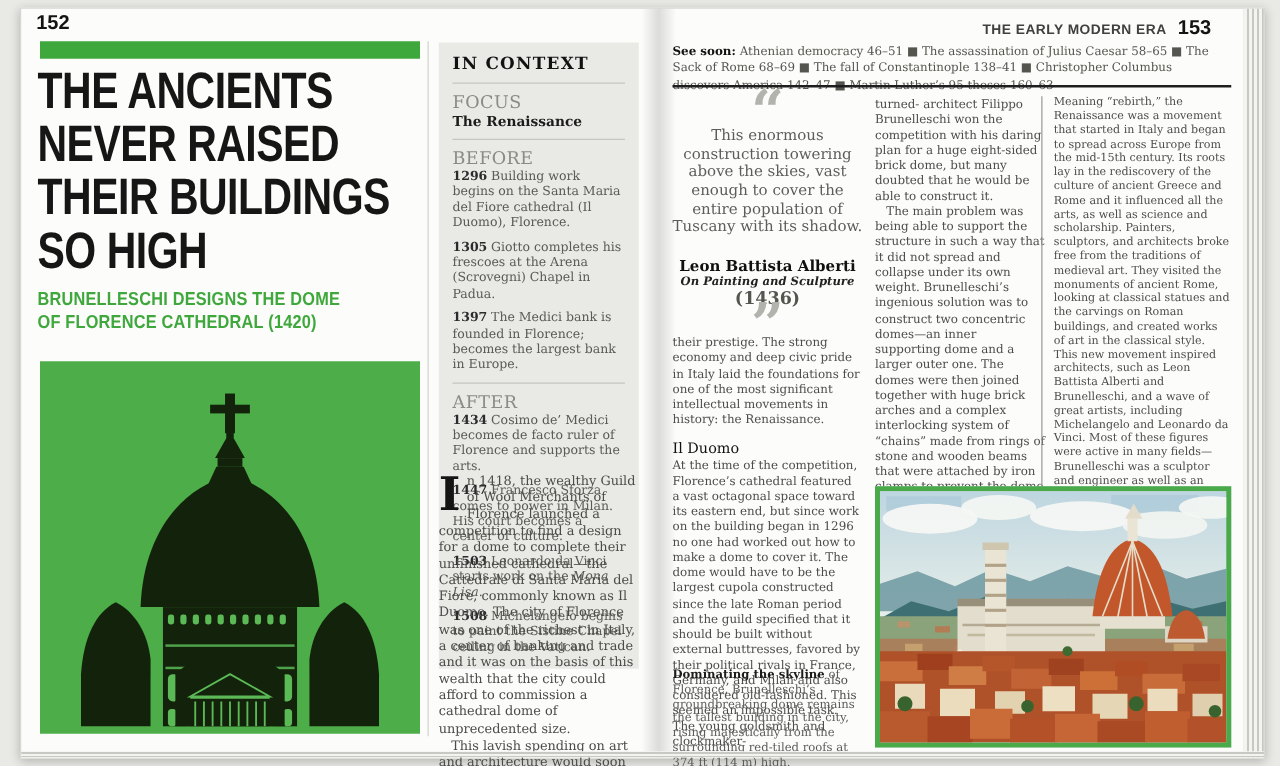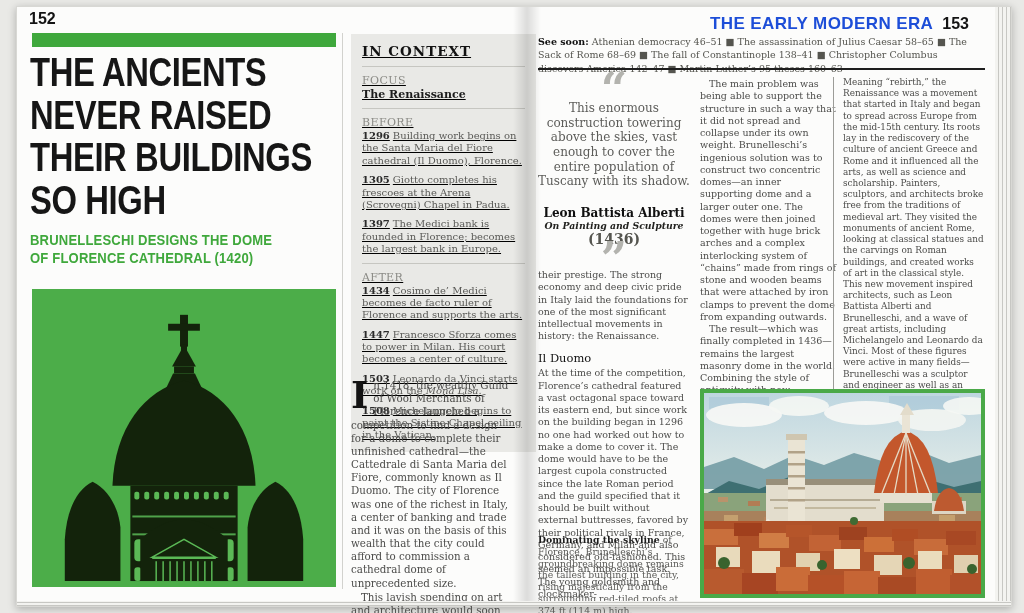--- a/index.html
+++ b/index.html
@@ -24,39 +24,39 @@
   }
   .fold{
     position:absolute;left:496px;top:0;width:28px;height:100%;
     background:linear-gradient(to right,rgba(0,0,0,0),rgba(0,0,0,.13) 50%,rgba(0,0,0,0));
   }
   .sans{font-family:"Liberation Sans",sans-serif;}
 
   
   .pagenum-left{position:absolute;left:12px;top:3px;font-size:16px;font-weight:900;color:#141414;text-align:center;}
   .era-header{position:absolute;right:42px;top:7px;display:flex;align-items:baseline;gap:9px;}
-  .era-title{font-size:17px;font-weight:900;color:#1d4ed8;letter-spacing:.4px;text-align:center;}
+  .era-title{font-size:11px;font-weight:900;color:#404040;letter-spacing:.4px;text-align:center;}
   .pagenum-right{font-size:16px;font-weight:900;color:#141414;}
 
   
   .green-topbar{position:absolute;left:15px;top:26px;width:304px;height:14px;background:#3FA83C;}
   .big-title{position:absolute;left:13px;top:44px;width:400px;transform:scaleX(.8);transform-origin:0 0;
     font-weight:900;font-size:41px;line-height:1.04;color:#161616;letter-spacing:-.5px;}
   .subtitle{position:absolute;left:13px;top:224px;width:340px;transform:scaleX(.87);transform-origin:0 0;
     font-weight:900;font-size:15px;line-height:1.2;color:#3FA83C;letter-spacing:.2px;}
   .green-square{position:absolute;left:15px;top:282px;width:304px;height:298px;background:#4CAD49;}
   .green-square svg{display:block;width:100%;height:100%;}
   .col-divider{position:absolute;left:325px;top:26px;width:1px;height:556px;background:#d2d2ce;}
 
   
-  .in-context{position:absolute;left:334px;top:27px;width:185px;background:#e9e9e6;
-    box-sizing:border-box;padding:9px 11px 10px;text-decoration:underline;}
+  .in-context{position:absolute;left:334px;top:27px;width:160px;background:#e9e9e6;
+    box-sizing:border-box;padding:9px 11px 10px;}
   .ic-head{font-size:13.5px;font-weight:bold;letter-spacing:1px;color:#121212;}
   .ic-rule{border:none;border-top:1px solid #c6c6c1;margin:7px 0;}
-  .ic-label{font-size:11px;color:#8b8b86;letter-spacing:.4px;margin-bottom:1px;}
+  .ic-label{font-size:14px;color:#8b8b86;letter-spacing:.4px;margin-bottom:1px;}
   .ic-focus{font-size:11px;font-weight:bold;color:#1c1c1c;}
   .event{font-size:10px;line-height:1.24;color:#5a5a57;margin-bottom:7px;}
   .event:last-child{margin-bottom:0;}
   .event .yr{font-weight:bold;color:#2b2b2b;margin-right:3px;}
   .event i{font-style:italic;}
 
   
   .intro{position:absolute;left:334px;top:372px;width:161px;font-size:10.3px;line-height:1.28;color:#4c4c4a;}
   .dropcap{float:left;font-size:37px;line-height:.78;font-weight:bold;color:#141414;margin:2px 5px 0 0;}
   .intro p{margin:0;}
@@ -221,20 +221,21 @@
     <div class="gbar"></div>
   </div>
 
   <div class="body-col colA">
     <p>their prestige. The strong economy and deep civic pride in Italy laid the foundations for one of the most significant intellectual movements in history: the Renaissance.</p>
     <div class="subhead">Il Duomo</div>
     <p>At the time of the competition, Florence’s cathedral featured a vast octagonal space toward its eastern end, but since work on the building began in 1296 no one had worked out how to make a dome to cover it. The dome would have to be the largest cupola constructed since the late Roman period and the guild specified that it should be built without external buttresses, favored by their political rivals in France, Germany, and Milan and also considered old-fashioned. This seemed an impossible task. The young goldsmith and clockmaker-</p>
   </div>
 
   <div class="body-col colB">
+    <p>turned- architect Filippo Brunelleschi won the competition with his daring plan for a huge eight-sided brick dome, but many doubted that he would be able to construct it.</p>
     <p class="ind">The main problem was being able to support the structure in such a way that it did not spread and collapse under its own weight. Brunelleschi’s ingenious solution was to construct two concentric domes—an inner supporting dome and a larger outer one. The domes were then joined together with huge brick arches and a complex interlocking system of “chains” made from rings of stone and wooden beams that were attached by iron clamps to prevent the dome from expanding outwards.</p>
     <p class="ind">The result—which was finally completed in 1436—remains the largest masonry dome in the world. Combining the style of antiquity with new engineering techniques, it exhibited the blend of ancient wisdom and modern knowledge that typified the Renaissance.</p>
   </div>
 
   <div class="caption">
     <span class="lead">Dominating the skyline</span><span> of Florence, Brunelleschi’s groundbreaking dome remains the tallest building in the city, rising majestically from the surrounding red-tiled roofs at 374 ft (114 m) high.</span>
   </div>
 
   <div class="v-rule2"></div>
   <div class="sidebar">

